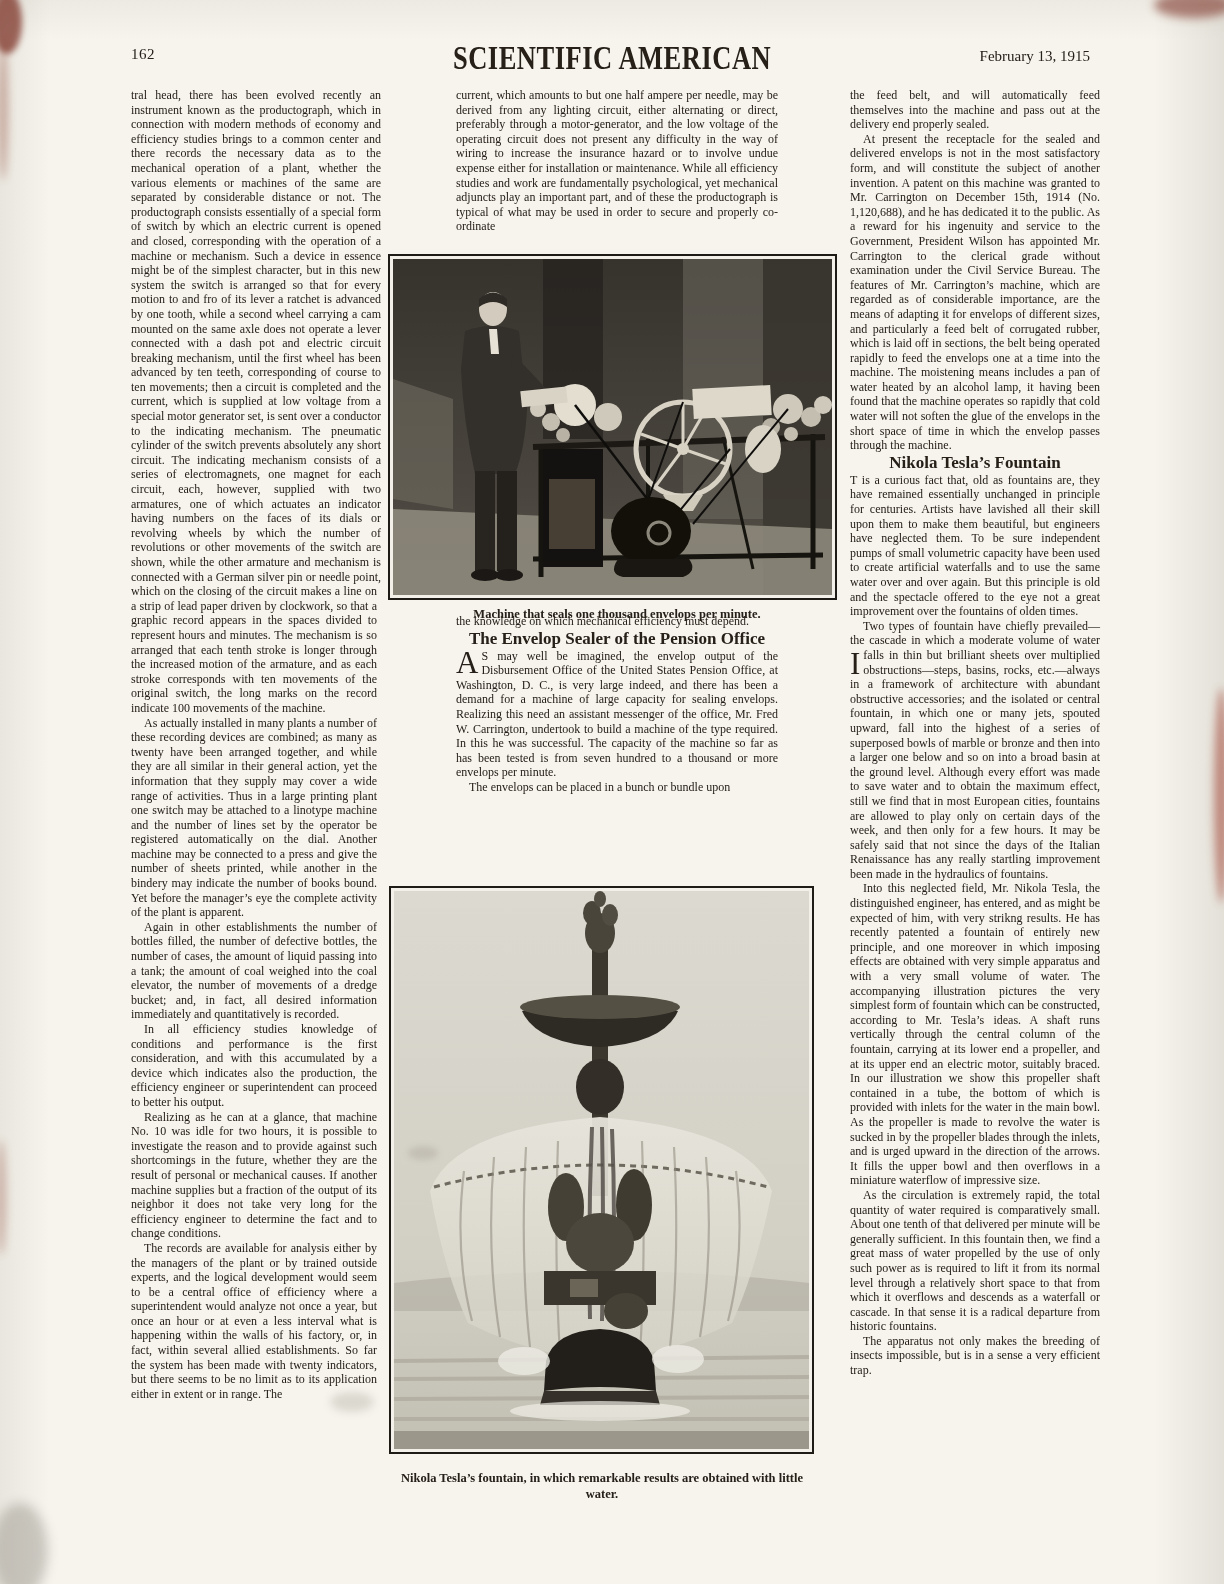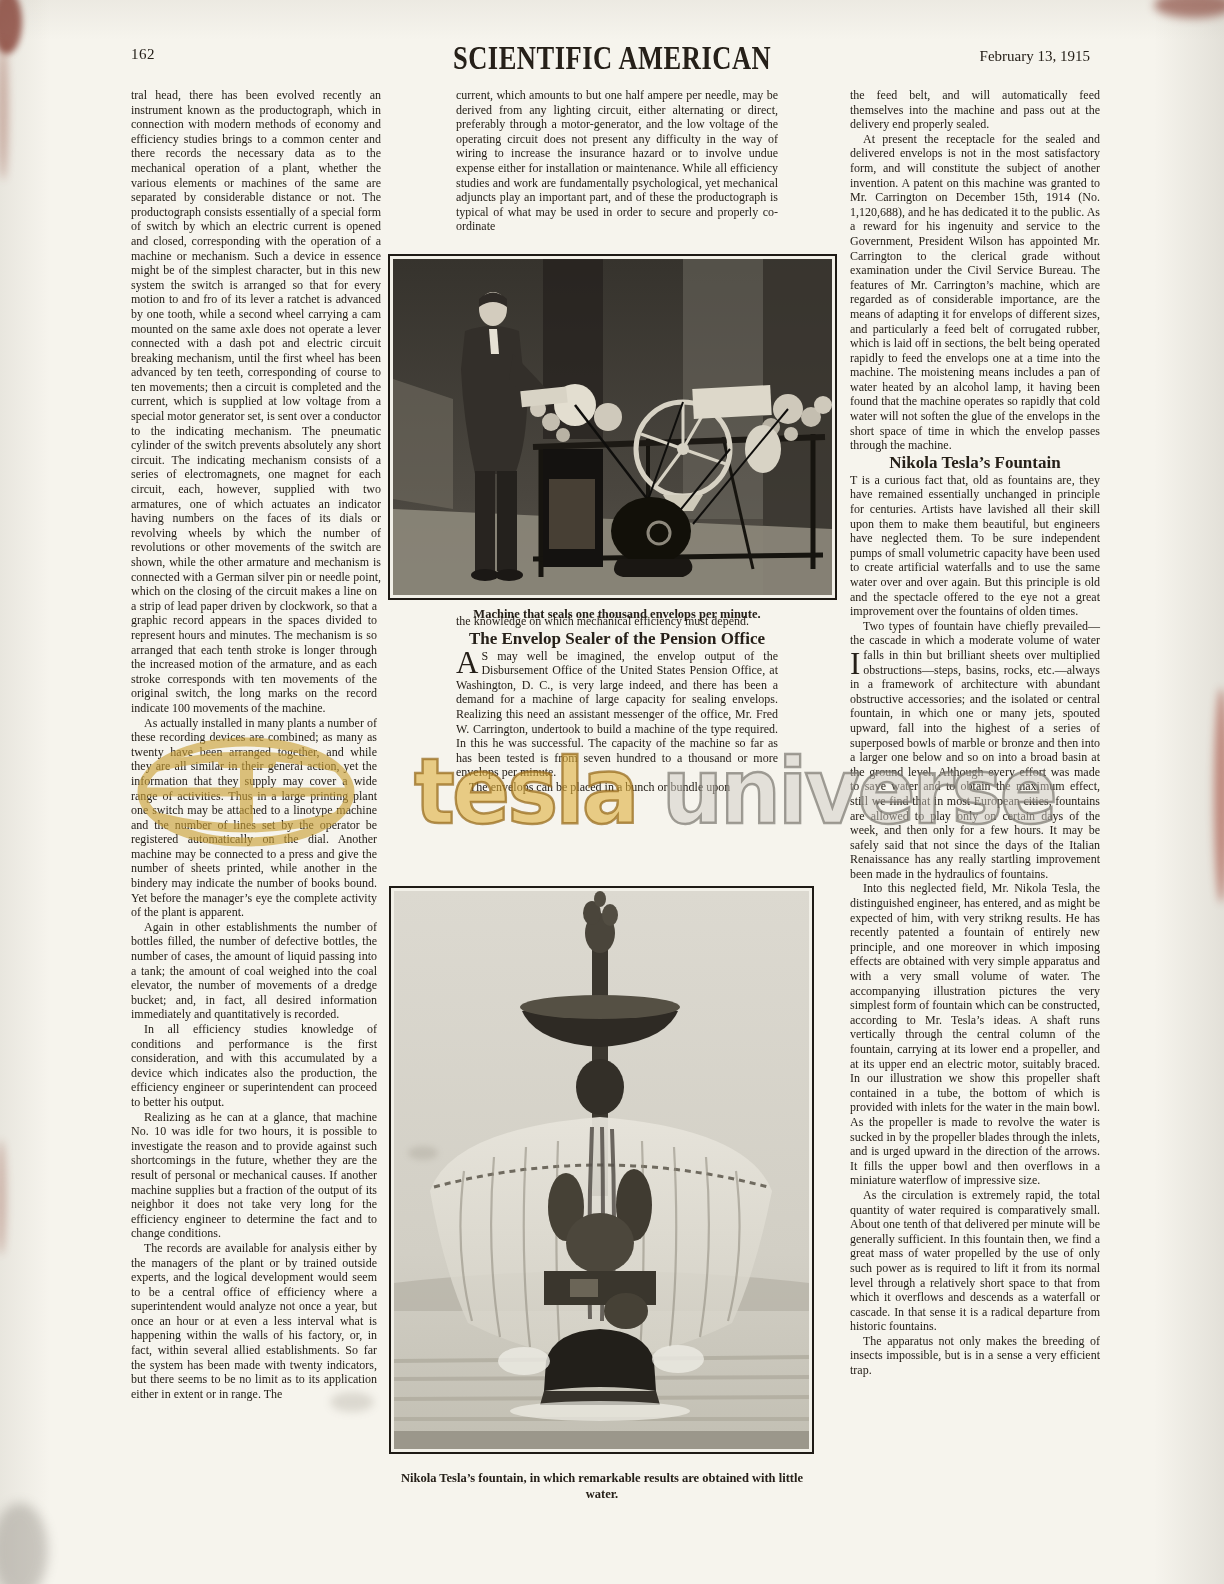--- a/index.html
+++ b/index.html
@@ -241,36 +241,20 @@
 
       <path d="M152,470 Q160,440 206,438 Q252,440 260,470 L262,500 Q206,492 150,500 Z" fill="#221f1a"></path>
       <path d="M150,500 L262,500 L266,514 L146,514 Z" fill="#35312a"></path>
       <ellipse cx="130" cy="470" rx="26" ry="14" fill="#ecebe3" opacity=".8"></ellipse>
       <ellipse cx="284" cy="468" rx="26" ry="14" fill="#ecebe3" opacity=".8"></ellipse>
       <ellipse cx="206" cy="520" rx="90" ry="10" fill="#efeee6" opacity=".7"></ellipse>
     </svg>
   </div>
   <div class="caption cap2">Nikola Tesla’s fountain, in which remarkable results are obtained with little water.</div>
 
-  <div class="wm">
-    <svg class="wm-logo" viewBox="0 0 256 130">
-      <g fill="none" stroke="#c99f35" stroke-width="9" stroke-linecap="round">
-        <ellipse cx="128" cy="65" rx="104" ry="50"></ellipse>
-        <path d="M40,40 Q128,18 216,40"></path>
-        <path d="M26,65 H230"></path>
-        <path d="M40,90 Q128,112 216,90"></path>
-      </g>
-      <g fill="#c99f35">
-        <rect x="100" y="28" width="58" height="13" rx="6"></rect>
-        <rect x="122" y="28" width="13" height="72" rx="6"></rect>
-      </g>
-    </svg>
-    <span class="wm-word wm-tesla">tesla</span>
-    <span class="wm-word wm-universe">universe</span>
-  </div>
 
   <div class="stain st1"></div>
   <div class="stain st2"></div>
   <div class="stain st3"></div>
   <div class="stain st4"></div>
   <div class="stain st5"></div>
   <div class="stain st6"></div>
   <div class="stain st7"></div>
   <div class="stain st8"></div>
 

